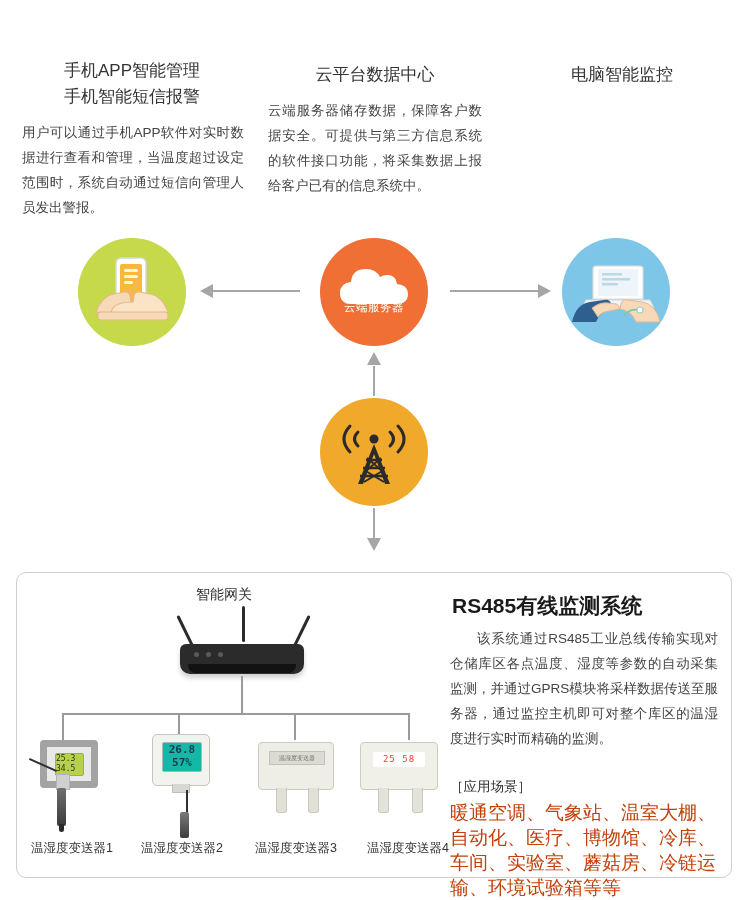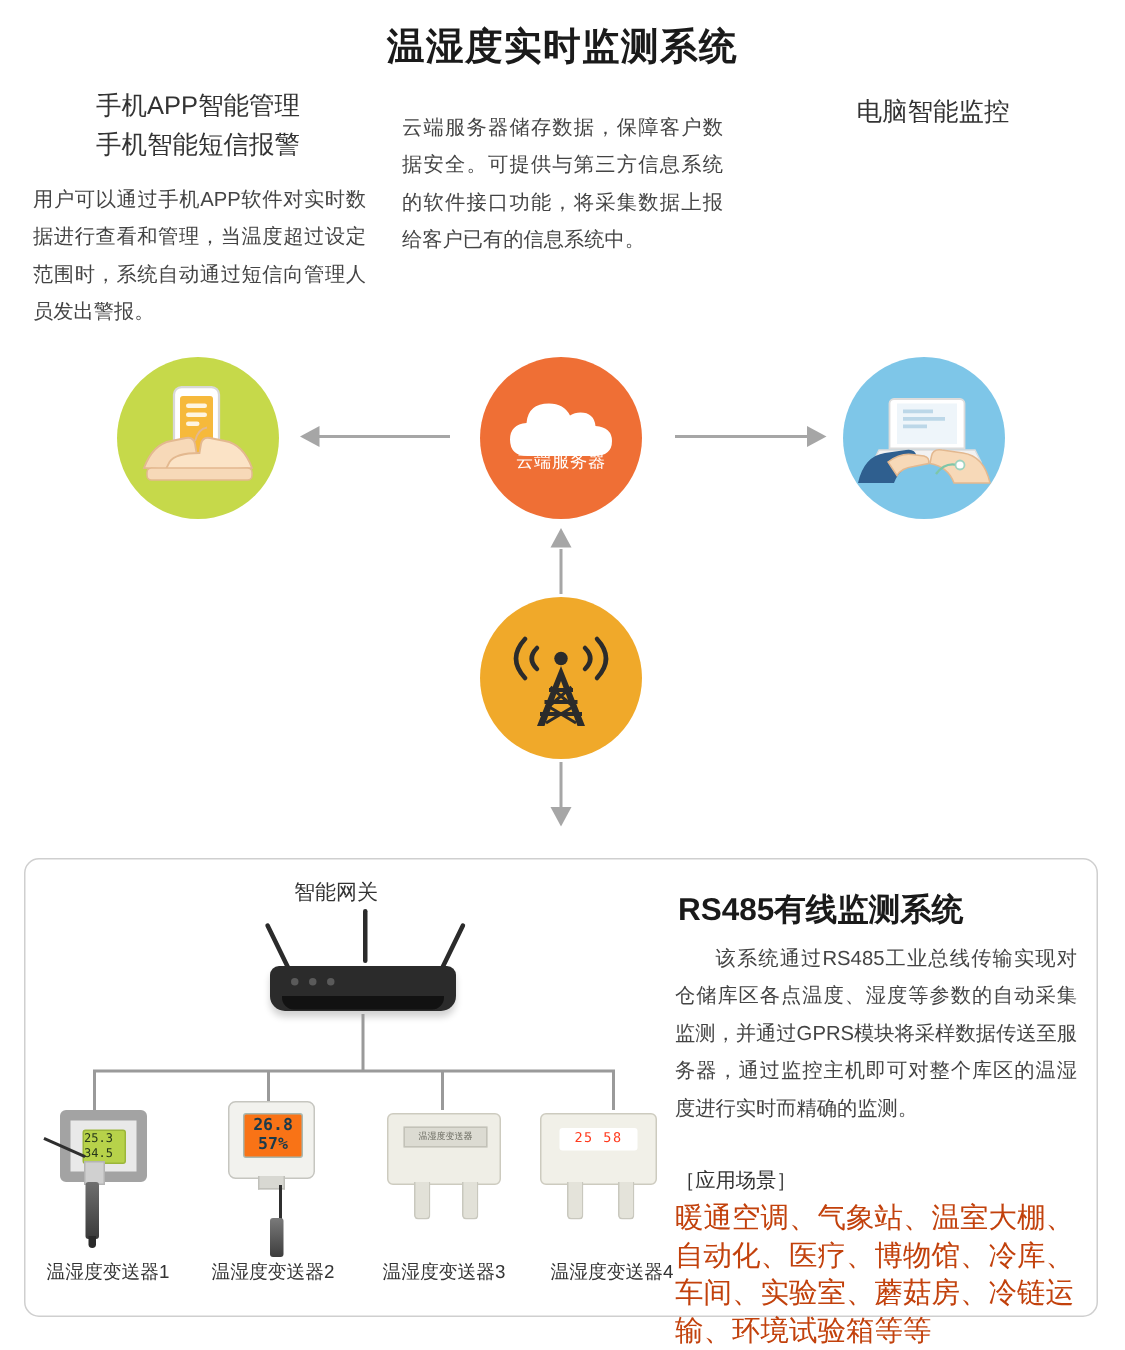--- a/index.html
+++ b/index.html
@@ -271,21 +271,21 @@
     left: 152px; top: 734px;
     width: 56px; height: 50px;
     background: #f2f2ee;
     border: 1px solid #c6c6c0;
     border-radius: 5px;
   }
   .d2-screen {
     position: absolute;
     left: 9px; top: 7px;
     width: 38px; height: 28px;
-    background: #f97316;
+    background: #14b8a6;
     border: 1px solid #a8b8b0;
     border-radius: 2px;
     color: #1b3a4b;
     font-family: "DejaVu Sans Mono", monospace;
     font-size: 11px;
     line-height: 13px;
     font-weight: bold;
     text-align: center;
   }
   .d2-stand {
@@ -415,29 +415,29 @@
   }
 
   
   .svg-fill { position: absolute; left: 0; top: 0; }
 </style>
 </head>
 <body>
 
 <div class="page">
 
-  <div class="main-title">温湿度实时监测系统</div>
 
   <div class="col col-left">
     <div class="col-title">手机APP智能管理</div>
     <div class="col-title">手机智能短信报警</div>
     <div class="col-body">用户可以通过手机APP软件对实时数据进行查看和管理，当温度超过设定范围时，系统自动通过短信向管理人员发出警报。</div>
   </div>
 
   <div class="col col-mid">
+    <div class="col-title">云平台数据中心</div>
     <div class="col-body">云端服务器储存数据，保障客户数据安全。可提供与第三方信息系统的软件接口功能，将采集数据上报给客户已有的信息系统中。</div>
   </div>
 
   <div class="col col-right">
     <div class="col-title">电脑智能监控</div>
   </div>
 
   <div class="circle circle-phone">
     <svg class="svg-fill" width="108" height="108" viewBox="0 0 108 108">
       <rect x="38" y="20" width="30" height="52" rx="5" fill="#ffffff" stroke="#d8d8d8" stroke-width="1.5"></rect>

